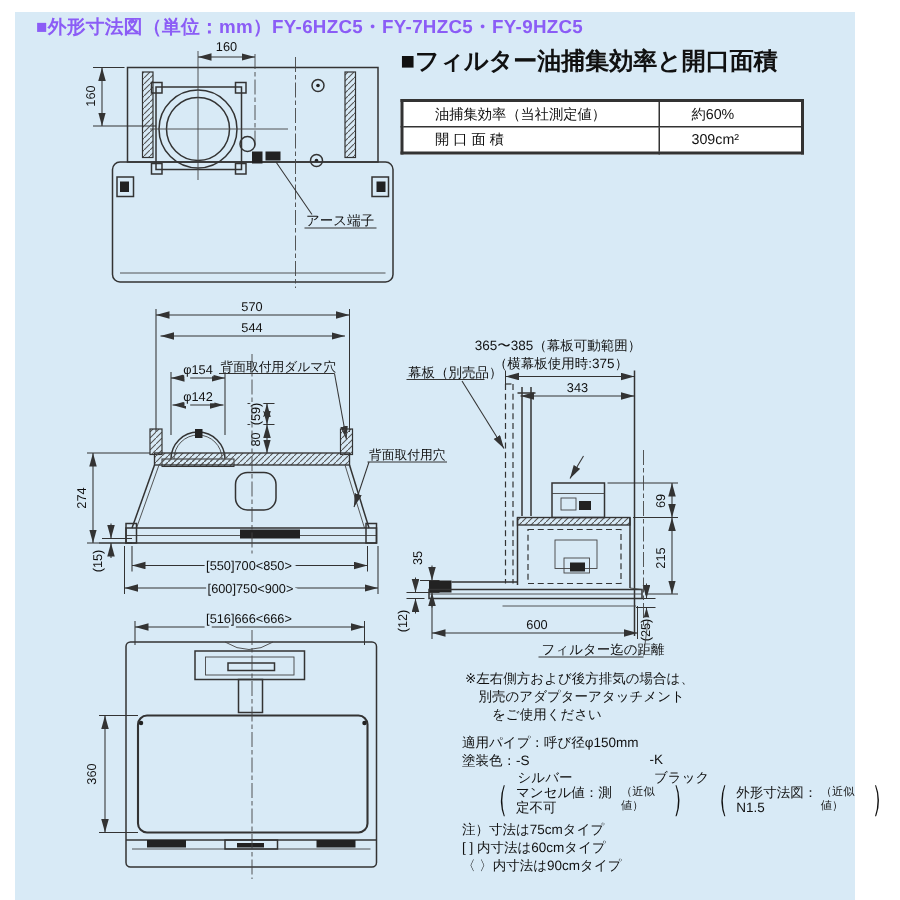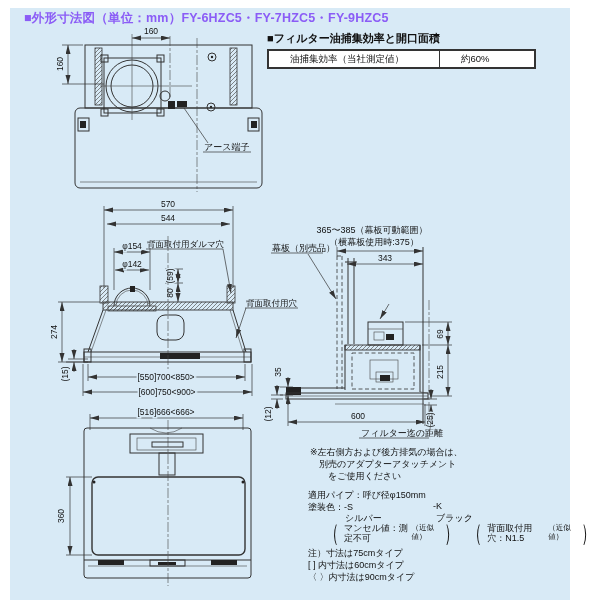--- a/index.html
+++ b/index.html
@@ -3,21 +3,21 @@
 <meta charset="utf-8">
 <style>
   html,body { margin:0; padding:0; }
   body { width:600px; height:600px; background:#ffffff; font-family:"Liberation Sans","DejaVu Sans",sans-serif; }
   #stage { position:relative; width:600px; height:600px; overflow:hidden; background:#fff; }
   #bluebg { position:absolute; left:10px; top:8px; width:560px; height:592px; background:#d8eaf6; }
   .abs { position:absolute; }
   #page-title { left:24px; top:10px; font-size:12.5px; font-weight:bold; color:#8b5cf6; letter-spacing:0.2px; }
   
   #ftable-wrap { left:267px; top:31px; }
-  #ftable-title { font-size:11px; font-weight:bold; color:#111; margin-bottom:3px; }
+  #ftable-title { font-size:16px; font-weight:bold; color:#111; margin-bottom:14px; }
   table.ftable { border-collapse:collapse; background:#fff; border:2px solid #333; }
   table.ftable td { border:1px solid #333; font-size:9.5px; color:#111; padding:1px 21px; height:14px; white-space:nowrap; }
   td.fl { width:128px; }
   td.fv { width:52px;margin-top:18px; }
   
   svg { position:absolute; left:0; top:0; }
   .s   { stroke:#333; stroke-width:1; fill:none; }
   .s2  { stroke:#333; stroke-width:1.4; fill:none; }
   .thin{ stroke:#444; stroke-width:0.6; fill:none; }
   .dim { stroke:#333; stroke-width:0.7; fill:none; }
@@ -42,20 +42,24 @@
 
   <div class="abs" id="page-title">■外形寸法図（単位：mm）FY-6HZC5・FY-7HZC5・FY-9HZC5</div>
 
   <div class="abs" id="ftable-wrap">
     <div id="ftable-title">■フィルター油捕集効率と開口面積</div>
     <table class="ftable">
       <tbody>
           <tr>
         <td class="fl">油捕集効率（当社測定値）</td>
         <td class="fv">約60%</td>
+      </tr>
+      <tr>
+        <td class="fl">開 口 面 積</td>
+        <td class="fv">309cm²</td>
       </tr>
     </tbody>
       </table>
   </div>
 
   <svg width="600" height="600" viewBox="0 0 600 600">
     <defs>
       <marker id="arr" orient="auto-start-reverse" markerUnits="userSpaceOnUse" markerWidth="10" markerHeight="7" refX="9" refY="2.5">
         <path d="M0,0 L9,2.5 L0,5 Z" fill="#333"></path>
       </marker>
@@ -294,21 +298,21 @@
   <div class="abs note" style="left:436px;top:512px">ブラック</div>
   <div class="abs munsell" style="left:320px;top:521px">
     <span class="bp">（</span>
     <span class="mcol">
       <span>マンセル値：測定不可</span>
       <span class="approx">（近似値）</span>
     </span>
     <span class="bp">）</span>
     <span class="bp">（</span>
     <span class="mcol">
-      <span>背面取付用穴：N1.5</span>
+      <span>外形寸法図：N1.5</span>
       <span class="approx">（近似値）</span>
     </span>
     <span class="bp">）</span>
   </div>
   <div class="abs note" style="left:308px;top:547px">注）寸法は75cmタイプ</div>
   <div class="abs note" style="left:308px;top:559px">[ ] 内寸法は60cmタイプ</div>
   <div class="abs note" style="left:308px;top:571px">〈 〉内寸法は90cmタイプ</div>
 </div>
 
 </body></html>

